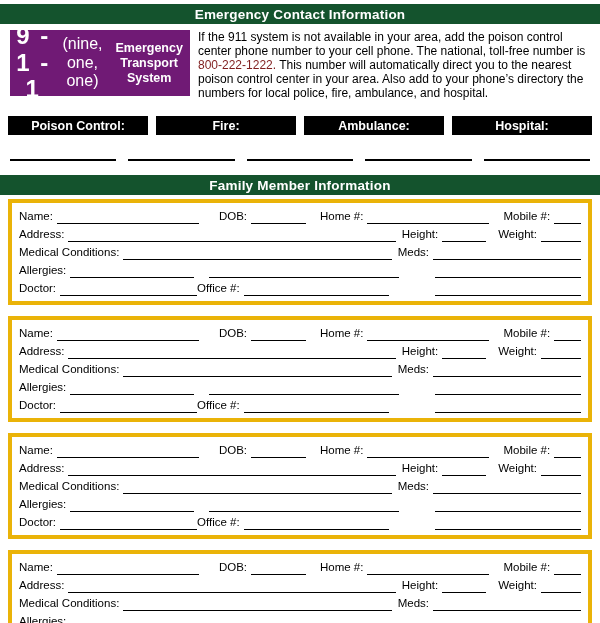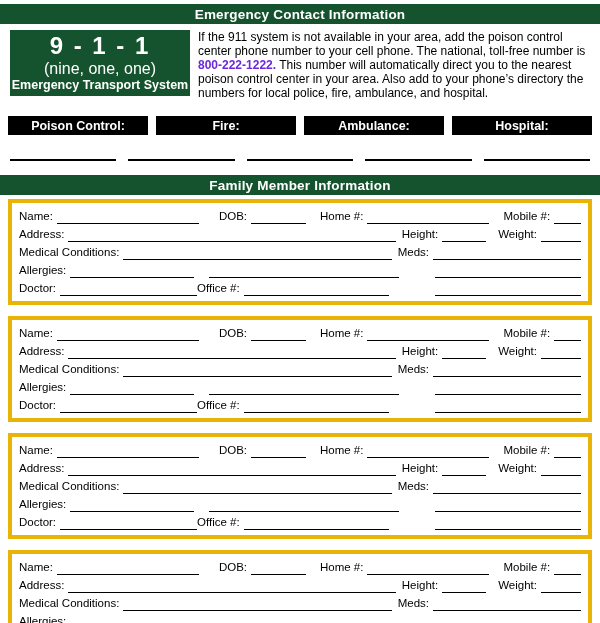--- a/index.html
+++ b/index.html
@@ -15,28 +15,28 @@
     display: flex; align-items: center; justify-content: center;
     font-size: 13.5px; font-weight: bold; letter-spacing: 0.2px;
   }
   .top-bar { margin-top: 4px; }
   .family-bar { margin-top: 14px; }
 
   
   .intro { display: flex; margin: 6px 10px 0 10px; }
   .box911 {
     width: 180px; min-width: 180px; height: 66px;
-    background: #14532d; color: #fff; text-align: center;
-    display: flex; flex-direction: column; align-items: center; justify-content: center;
+    background: #701a75; color: #fff; text-align: center;
+    display: flex; flex-direction: row; align-items: center; justify-content: center;
   }
   .num911  { font-size: 24px; font-weight: bold; letter-spacing: 2px; line-height: 1.1; }
   .words911 { font-size: 16px; font-weight: normal; line-height: 1.15; }
   .system911 { font-size: 12.5px; font-weight: bold; line-height: 1.2; }
   .intro-text { flex: 1; margin-left: 8px; font-size: 12px; line-height: 14px; }
-  .phone-red { color: #6d28d9; font-weight: bold; }
+  .phone-red { color: #7f1d1d; font-weight: normal; }
 
   
   .contact-bars { display: flex; gap: 8px; margin: 16px 8px 0 8px; }
   .contact-bar {
     flex: 1; height: 19px; background: #000000; color: #fff;
     display: flex; align-items: center; justify-content: center;
     font-size: 12.5px; font-weight: bold;
   }
   .contact-lines { display: flex; gap: 12px; margin: 24px 10px 0 10px; }
   .contact-line { flex: 1; border-bottom: 2px solid #000; height: 2px; }

